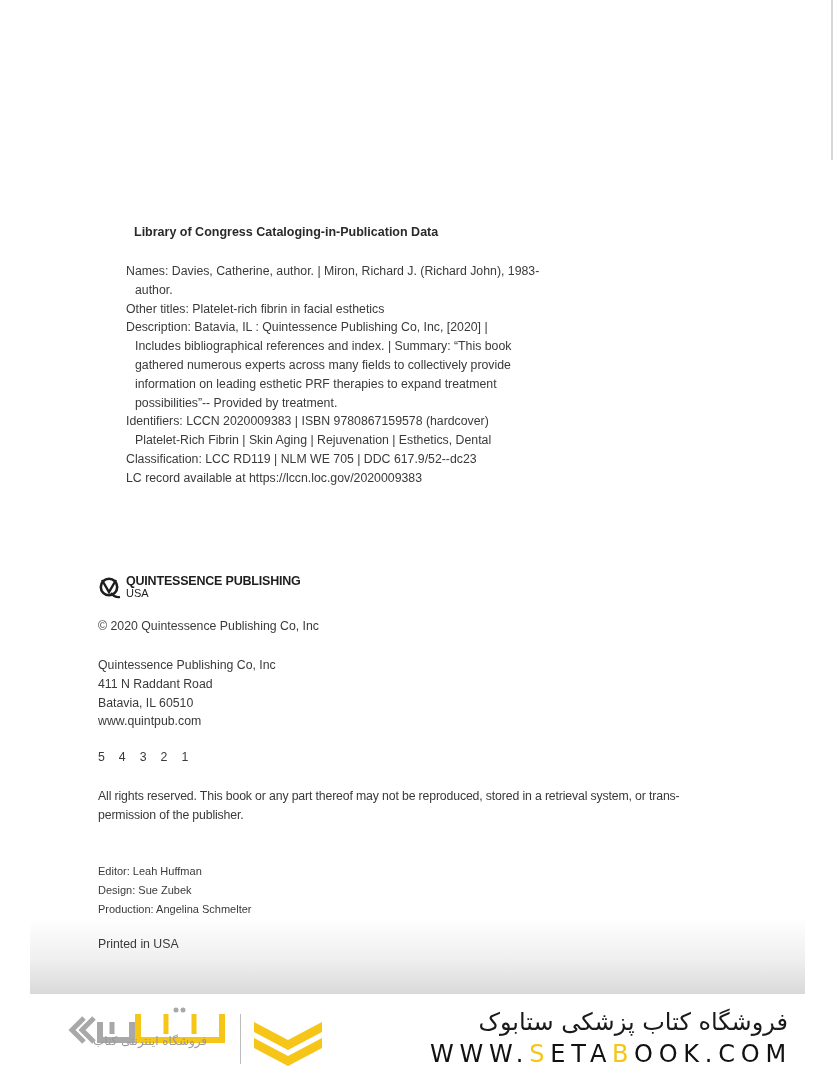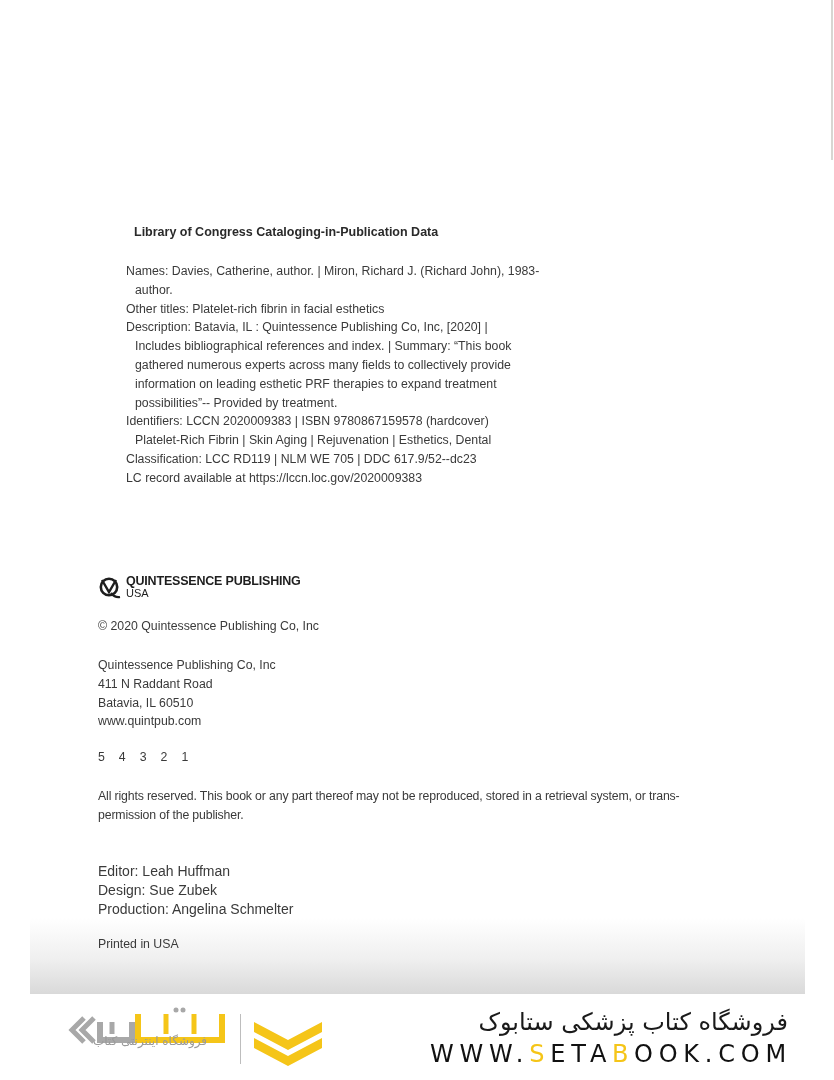--- a/index.html
+++ b/index.html
@@ -40,21 +40,21 @@
     .text-line { position: absolute; left: 0; font-size: 12.3px; color: #3a3a3a; white-space: nowrap; }
     .address-block { position: absolute; left: 0; top: 656px; }
     .address-block .al { font-size: 12.3px; line-height: 18.8px; color: #3a3a3a; white-space: nowrap; }
     .printing {
       position: absolute; left: 0; top: 750px; font-size: 12.3px; color: #3a3a3a;
       display: flex; gap: 14px;
     }
     .rights-block { position: absolute; left: 0; top: 787px; width: 640px; }
     .rights-block .rl { font-size: 12.3px; line-height: 18.8px; color: #3a3a3a; white-space: nowrap; letter-spacing: -0.15px; }
     .credits-block { position: absolute; left: 0; top: 862px; }
-    .credits-block .cl { font-size: 14px; line-height: 18.8px; color: #3a3a3a; white-space: nowrap; }
+    .credits-block .cl { font-size: 11px; line-height: 18.8px; color: #3a3a3a; white-space: nowrap; }
     .printed { position: absolute; left: 0; top: 937px; font-size: 12.3px; color: #3a3a3a; white-space: nowrap; }
 
     .shadow-band {
       position: absolute; left: 30px; top: 918px; width: 775px; height: 76px;
       background: linear-gradient(to bottom, rgba(255,255,255,0) 0%, rgba(236,236,236,0.85) 55%, #d9d9d9 100%);
     }
 
     .footer { position: absolute; left: 0; top: 994px; width: 834px; height: 86px; background: #ffffff; }
     .brand-logo { position: absolute; left: 62px; top: 12px; width: 270px; height: 64px; }
     .brand-divider { position: absolute; left: 240px; top: 20px; width: 1px; height: 50px; background: #bdbdbd; }

